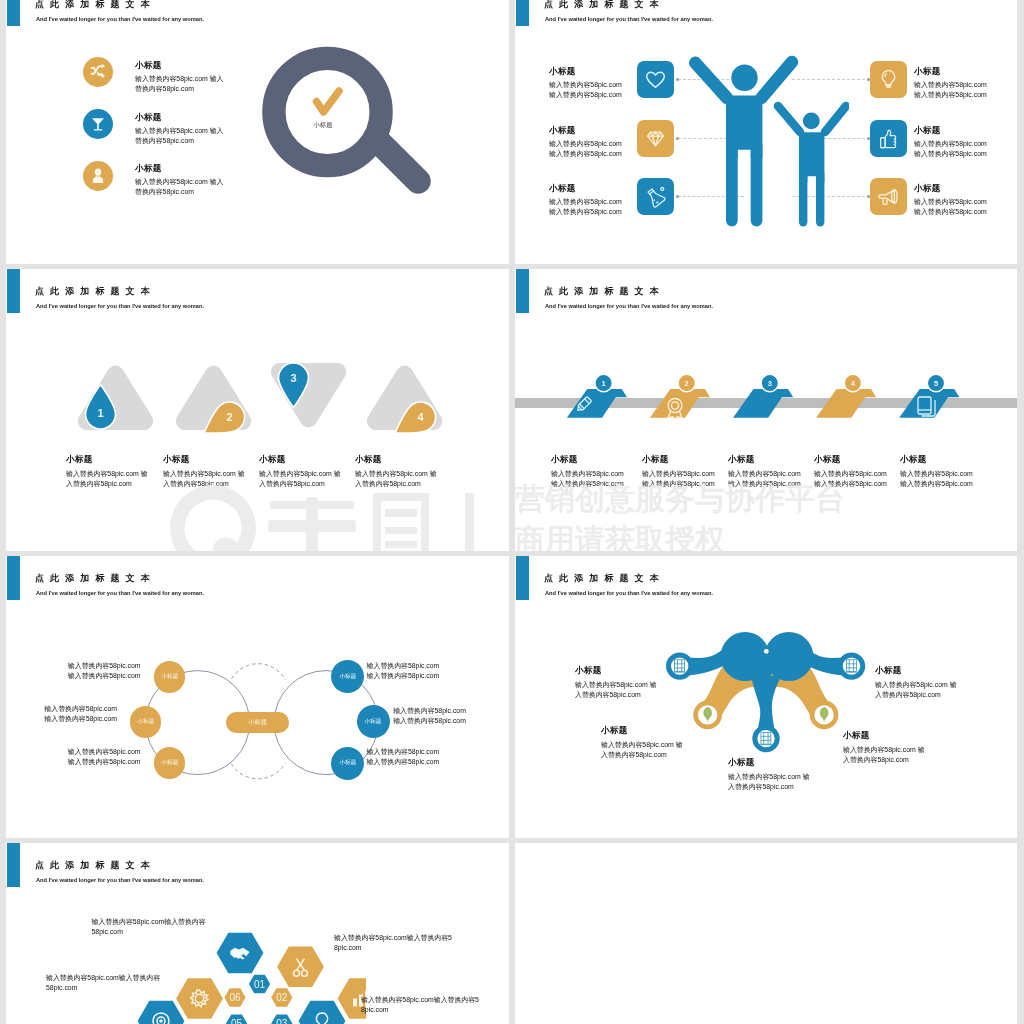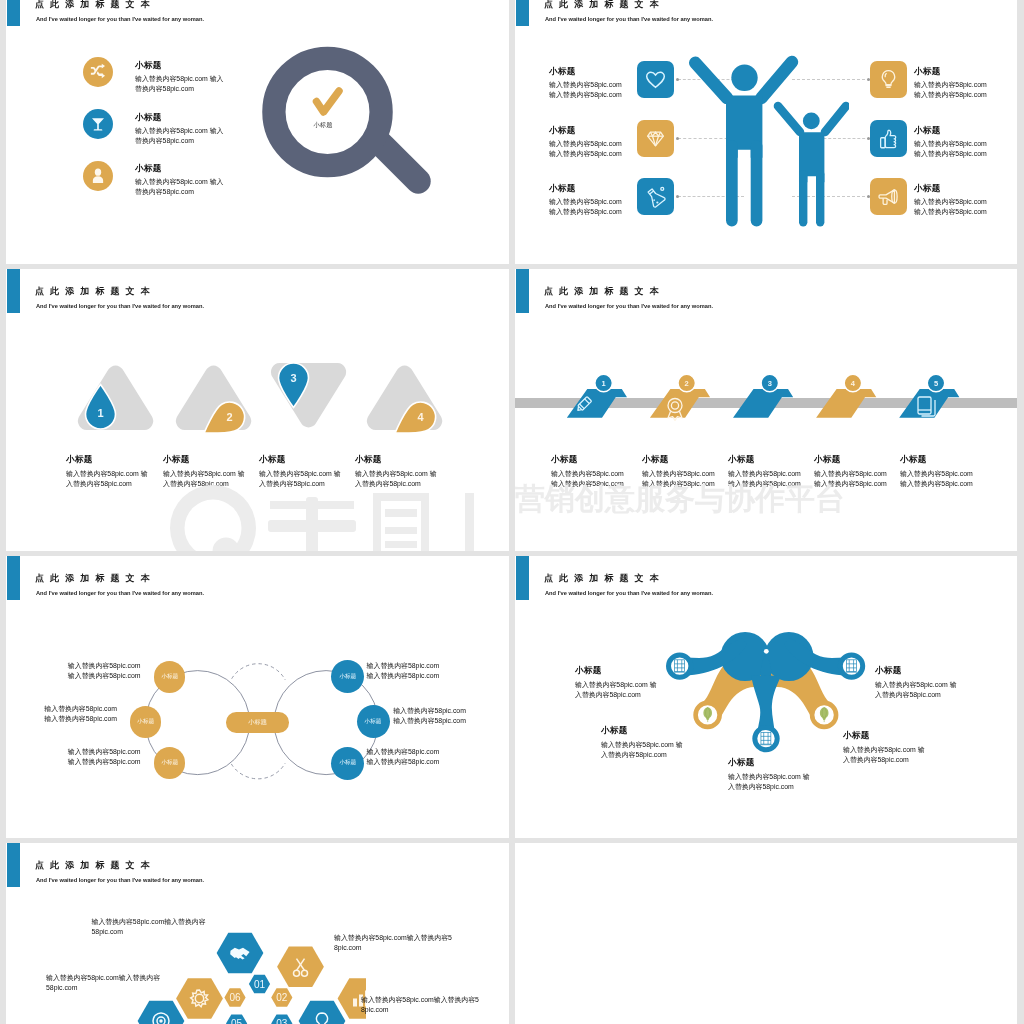--- a/index.html
+++ b/index.html
@@ -43,20 +43,21 @@
       <path d="M100 16 h84 v8 h-84 z"></path>
       <path d="M203 8 h56 v92 h-56 z M211 16 v76 h40 v-76 z"></path>
       <path d="M215 24 h32 v8 h-32 z"></path>
           <path d="M215 42 h32 v7 h-32 z"></path>
       <path d="M215 56 h32 v7 h-32 z"></path>
           <path d="M215 70 h32 v7 h-32 z"></path>
       <rect x="295" y="8" width="9" height="92"></rect>
     </g>
   </svg>
   <div style="position:absolute;left:515px;top:29px;font-size:30px;font-weight:bold;color:#ececec;letter-spacing:0px;line-height:30px;white-space:nowrap;">营销创意服务与协作平台</div>
+  <div style="position:absolute;left:515px;top:70px;font-size:30px;font-weight:bold;color:#ececec;letter-spacing:0px;line-height:30px;white-space:nowrap;">商用请获取授权</div>
 </div>
 
 <div class="slide" style="left:6px;top:-18px;width:503px;height:282px;">
   <div class="hdr-bar" style="left:1px;top:0px;"></div>
   <div class="hdr-title" style="left:29px;top:18px;">点此添加标题文本</div>
   <div class="hdr-sub" style="left:30px;top:34px;">And I've waited longer for you than I've waited for any woman.</div>
 
   <div style="position:absolute;left:0;top:0;">
     <div class="circ" style="left:77px;top:75px;width:30px;height:30px;background:#dda84f;">
       <svg viewBox="0 0 24 24" width="30" height="30" style="display:block">

